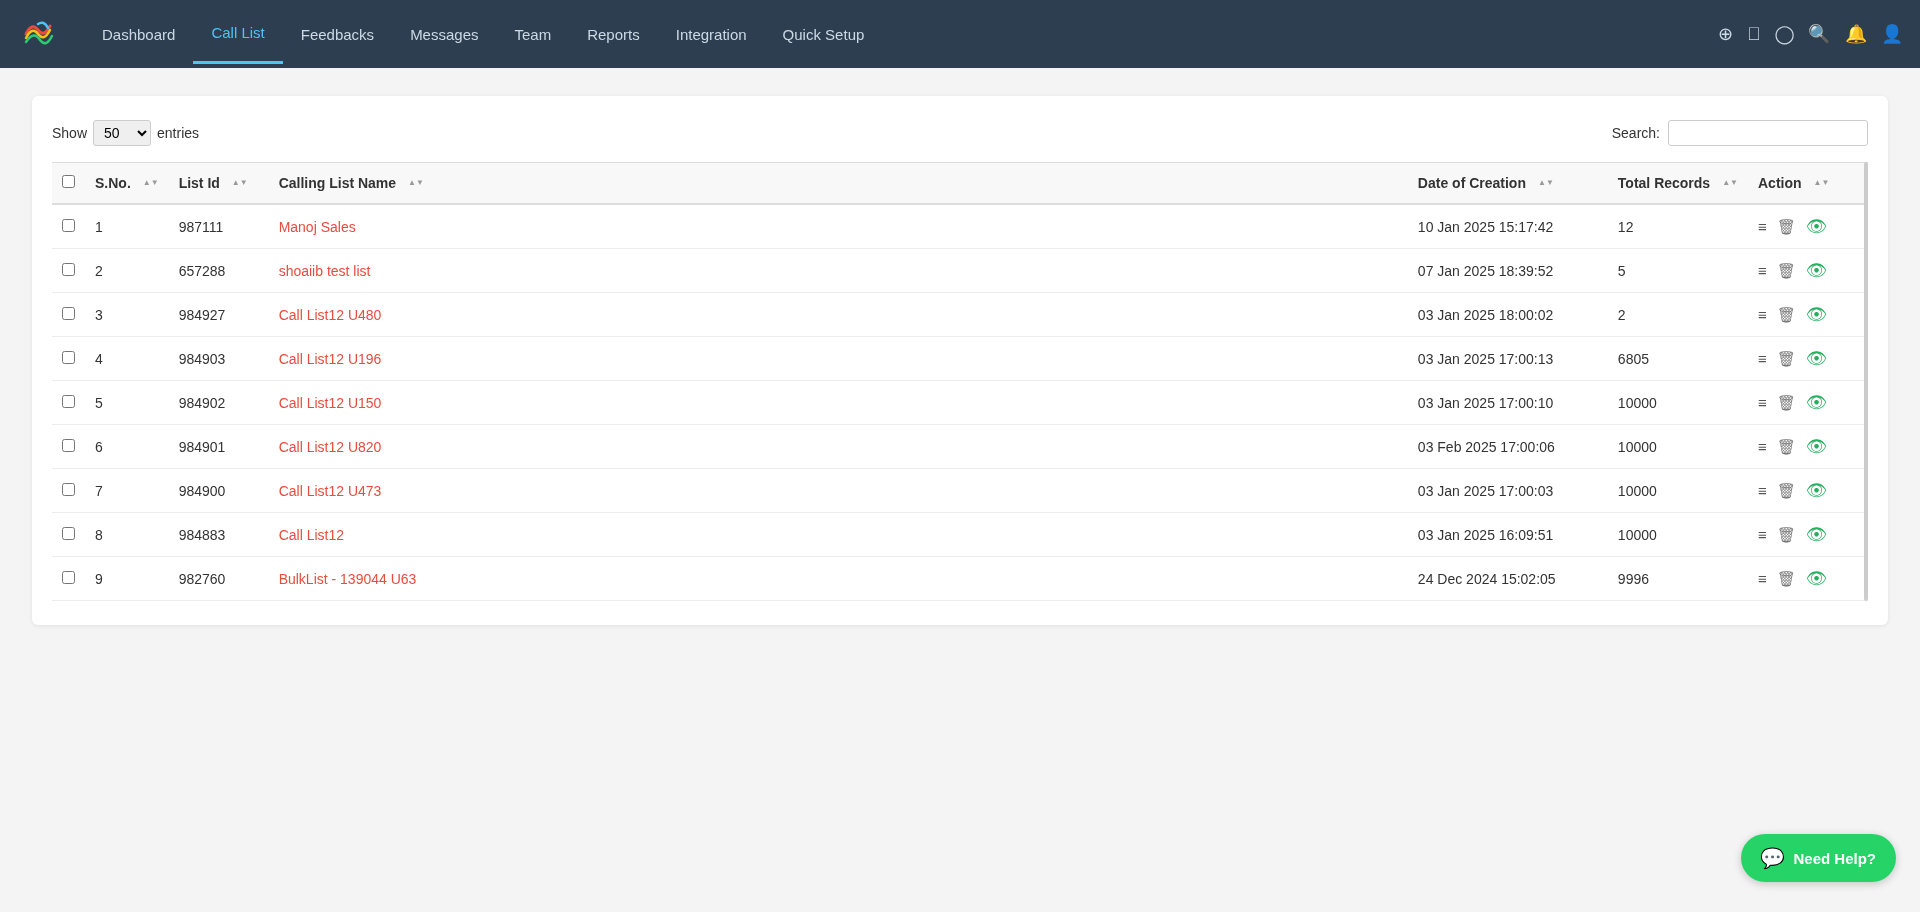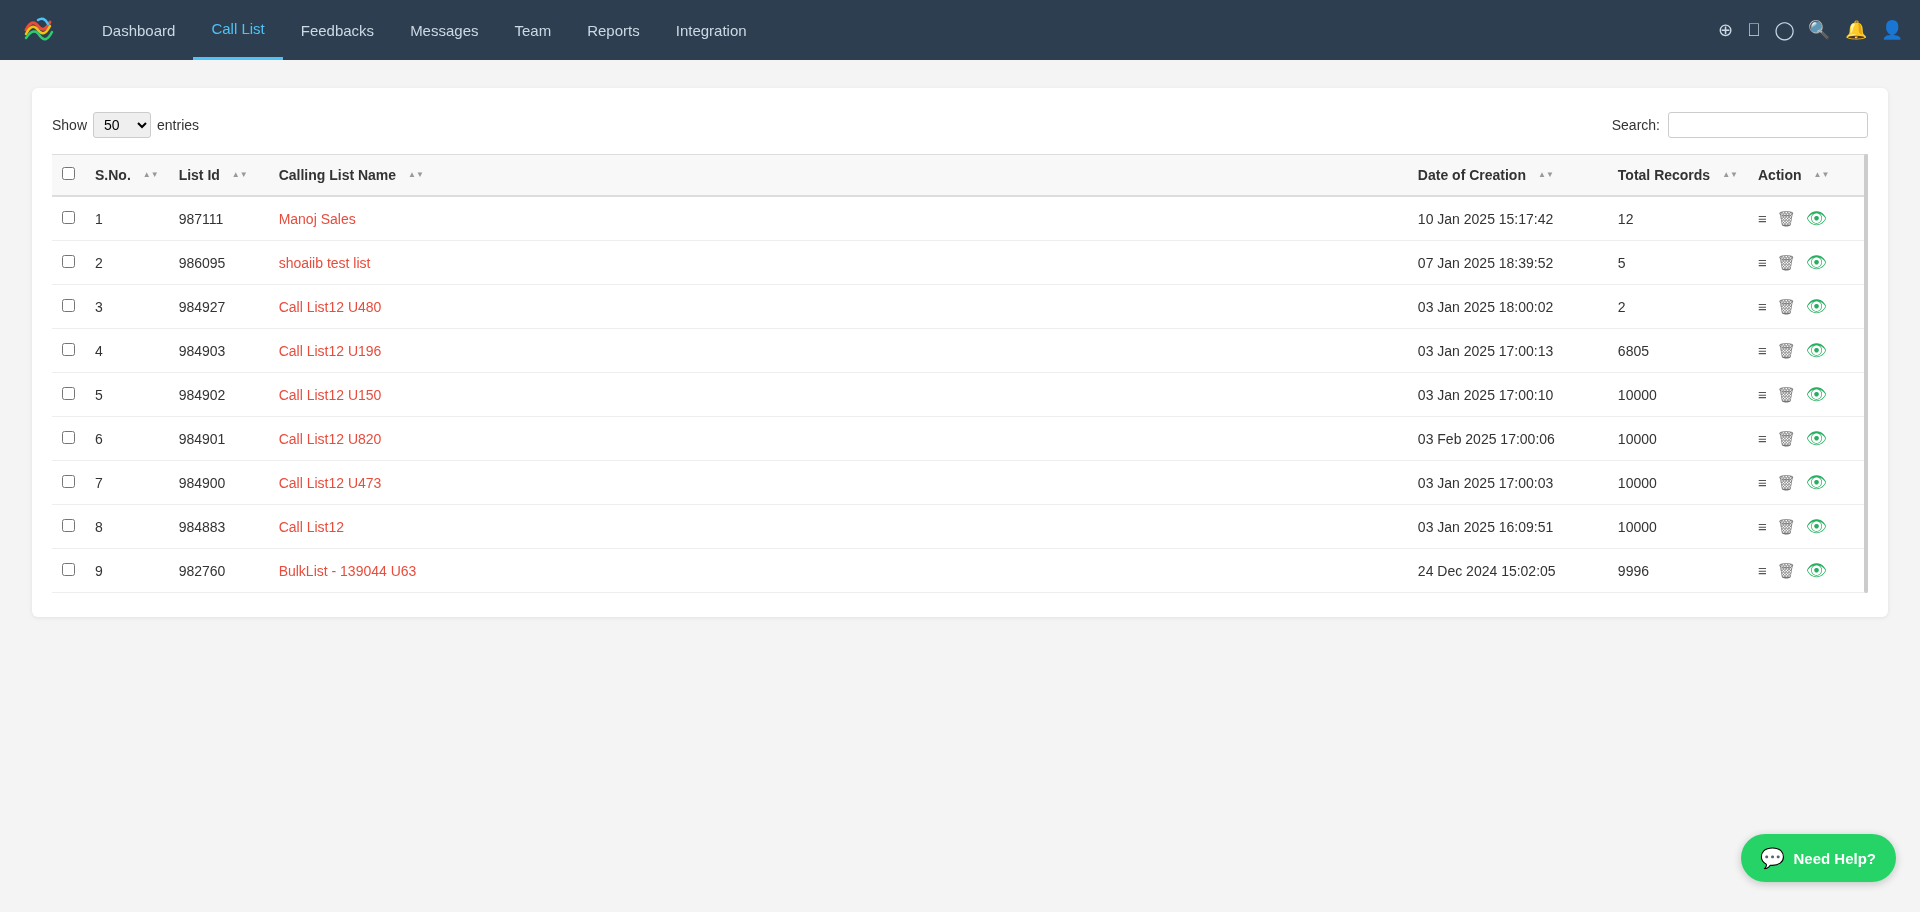--- a/index.html
+++ b/index.html
@@ -3,21 +3,21 @@
   <meta charset="utf-8">
   <style>
     * { box-sizing: border-box; margin: 0; padding: 0; }
     body { font-family: Arial, sans-serif; font-size: 14px; background: #f4f4f4; color: #333; }
 
     
     .navbar {
       background: #2c3e50;
       display: flex;
       align-items: center;
-      height: 60px;
+      height: 68px;
       padding: 0 16px;
       gap: 0;
     }
     .navbar-logo {
       display: flex;
       align-items: center;
       margin-right: 24px;
     }
     .navbar-logo svg { width: 44px; height: 44px; }
     .nav-links {
@@ -241,20 +241,21 @@
     </svg>
   </div>
   <div class="nav-links">
     <a class="nav-link">Dashboard</a>
     <a class="nav-link active">Call List</a>
     <a class="nav-link">Feedbacks</a>
     <a class="nav-link">Messages</a>
     <a class="nav-link">Team</a>
     <a class="nav-link">Reports</a>
     <a class="nav-link">Integration</a>
+    <a class="nav-link">Quick Setup</a>
   </div>
   <div class="navbar-icons">
     <span class="navbar-icon">⊕</span>
     <span class="navbar-icon"></span>
     <span class="navbar-icon">◯</span>
     <span class="navbar-icon">🔍</span>
     <span class="navbar-icon">🔔</span>
     <span class="navbar-icon">👤</span>
   </div>
 </nav>
@@ -344,21 +345,21 @@
           <span class="action-icon delete-icon" title="Delete">🗑</span>
           <span class="action-icon view-icon" title="View">👁</span>
         </div>
       </td>
     </tr>
             <tr>
       <td class="checkbox-col">
         <input type="checkbox" style="">
       </td>
       <td>2</td>
-      <td>986095</td>
+      <td>657288</td>
       <td>
         <a class="list-name-link">shoaiib test list</a>
       </td>
       <td>07 Jan 2025 18:39:52</td>
       <td>5</td>
       <td>
         <div class="action-icons">
           <span class="action-icon list-icon" title="View List">≡</span>
           <span class="action-icon delete-icon" title="Delete">🗑</span>
           <span class="action-icon view-icon" title="View">👁</span>

